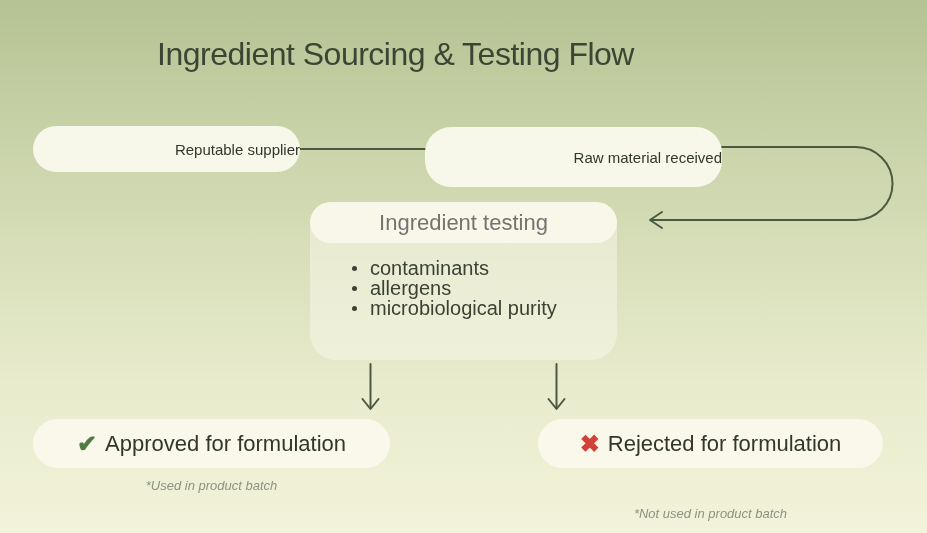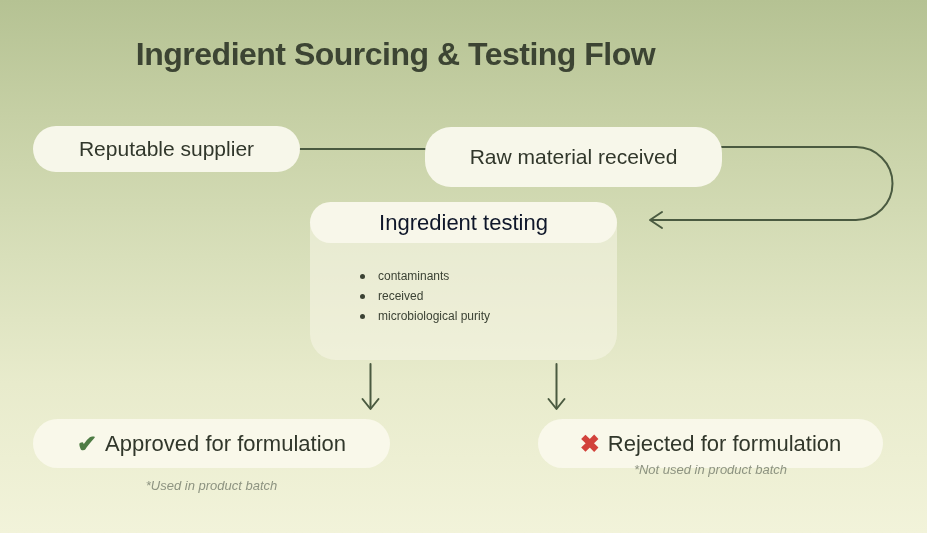--- a/index.html
+++ b/index.html
@@ -6,53 +6,53 @@
   body{font-family:"Liberation Sans", sans-serif;}
   .canvas{
     position:relative;
     width:927px;height:533px;
     overflow:hidden;
     background:linear-gradient(180deg,#b5c293 0%,#c6d0a5 22%,#d8dfba 48%,#e8ebcc 72%,#f2f3da 100%);
   }
   .page-title{
     position:absolute;left:0;top:36px;width:791px;
     text-align:center;
-    font-size:32px;font-weight:700;color:#3c4433;
+    font-size:32px;font-weight:400;color:#3c4433;
     letter-spacing:-0.5px;
     margin:0;
   }
   .pill{
     position:absolute;
     background:rgba(250,249,238,0.94);
     border-radius:26px;
-    display:flex;align-items:center;justify-content:center;
+    display:flex;align-items:center;justify-content:flex-end;
     color:#31372b;
-    font-size:21px;
+    font-size:15px;
     box-sizing:border-box;
   }
   .pill-supplier{left:33px;top:126px;width:267px;height:46px;}
   .pill-raw{left:425px;top:127px;width:297px;height:60px;}
   .testing-box{
     position:absolute;left:310px;top:202px;width:307px;height:158px;
     background:rgba(247,246,232,0.55);
     border-radius:26px;
     box-sizing:border-box;
   }
   .testing-header{
     position:absolute;left:0;top:0;width:307px;height:41px;
     background:#f8f7ea;
     border-radius:22px;
     display:flex;align-items:center;justify-content:center;
-    font-size:22px;color:#0f172a;
+    font-size:22px;color:#737373;
     box-sizing:border-box;
   }
   .testing-list{
     position:absolute;left:34px;top:56px;right:10px;
-    margin:8px;padding:0;list-style:none;
-    font-size:12px;color:#3b4234;
+    margin:0;padding:0;list-style:none;
+    font-size:20px;color:#3b4234;
   }
   .testing-list li{
     position:relative;
     padding-left:26px;
     line-height:20px;
   }
   .testing-list li::before{
     content:"";
     position:absolute;left:8px;top:8px;
     width:5px;height:5px;border-radius:50%;
@@ -71,21 +71,21 @@
   .result-rejected{left:538px;top:419px;width:345px;height:49px;}
   .result-icon{font-size:24px;font-weight:700;line-height:1;}
   .icon-check{color:#4e7c44;}
   .icon-cross{color:#d2423b;}
   .footnote{
     position:absolute;
     text-align:center;
     font-size:13px;color:#8d9381;font-style:italic;
   }
   .footnote-left{left:33px;top:478px;width:357px;}
-  .footnote-right{left:538px;top:462px;width:345px;}
+  .footnote-right{left:538px;top:506px;width:345px;}
   .connector-svg{
     position:absolute;left:0;top:0;
     pointer-events:none;
   }
   .connector-svg path{
     fill:none;
     stroke:#4a5a40;
     stroke-width:2;
     stroke-linecap:round;
     stroke-linejoin:round;
@@ -115,21 +115,21 @@
   <div class="pill pill-raw">
     <span>Raw material received</span>
   </div>
 
   <div class="testing-box">
     <div class="testing-header">
       <span>Ingredient testing</span>
     </div>
     <ul class="testing-list">
       <li>contaminants</li>
-      <li>received</li>
+      <li>allergens</li>
       <li>microbiological purity</li>
     </ul>
   </div>
 
   <div class="result-pill result-approved">
     <span class="result-icon icon-check">✔</span>
     <span>Approved for formulation</span>
   </div>
   <div class="footnote footnote-left">*Used in product batch</div>
 

